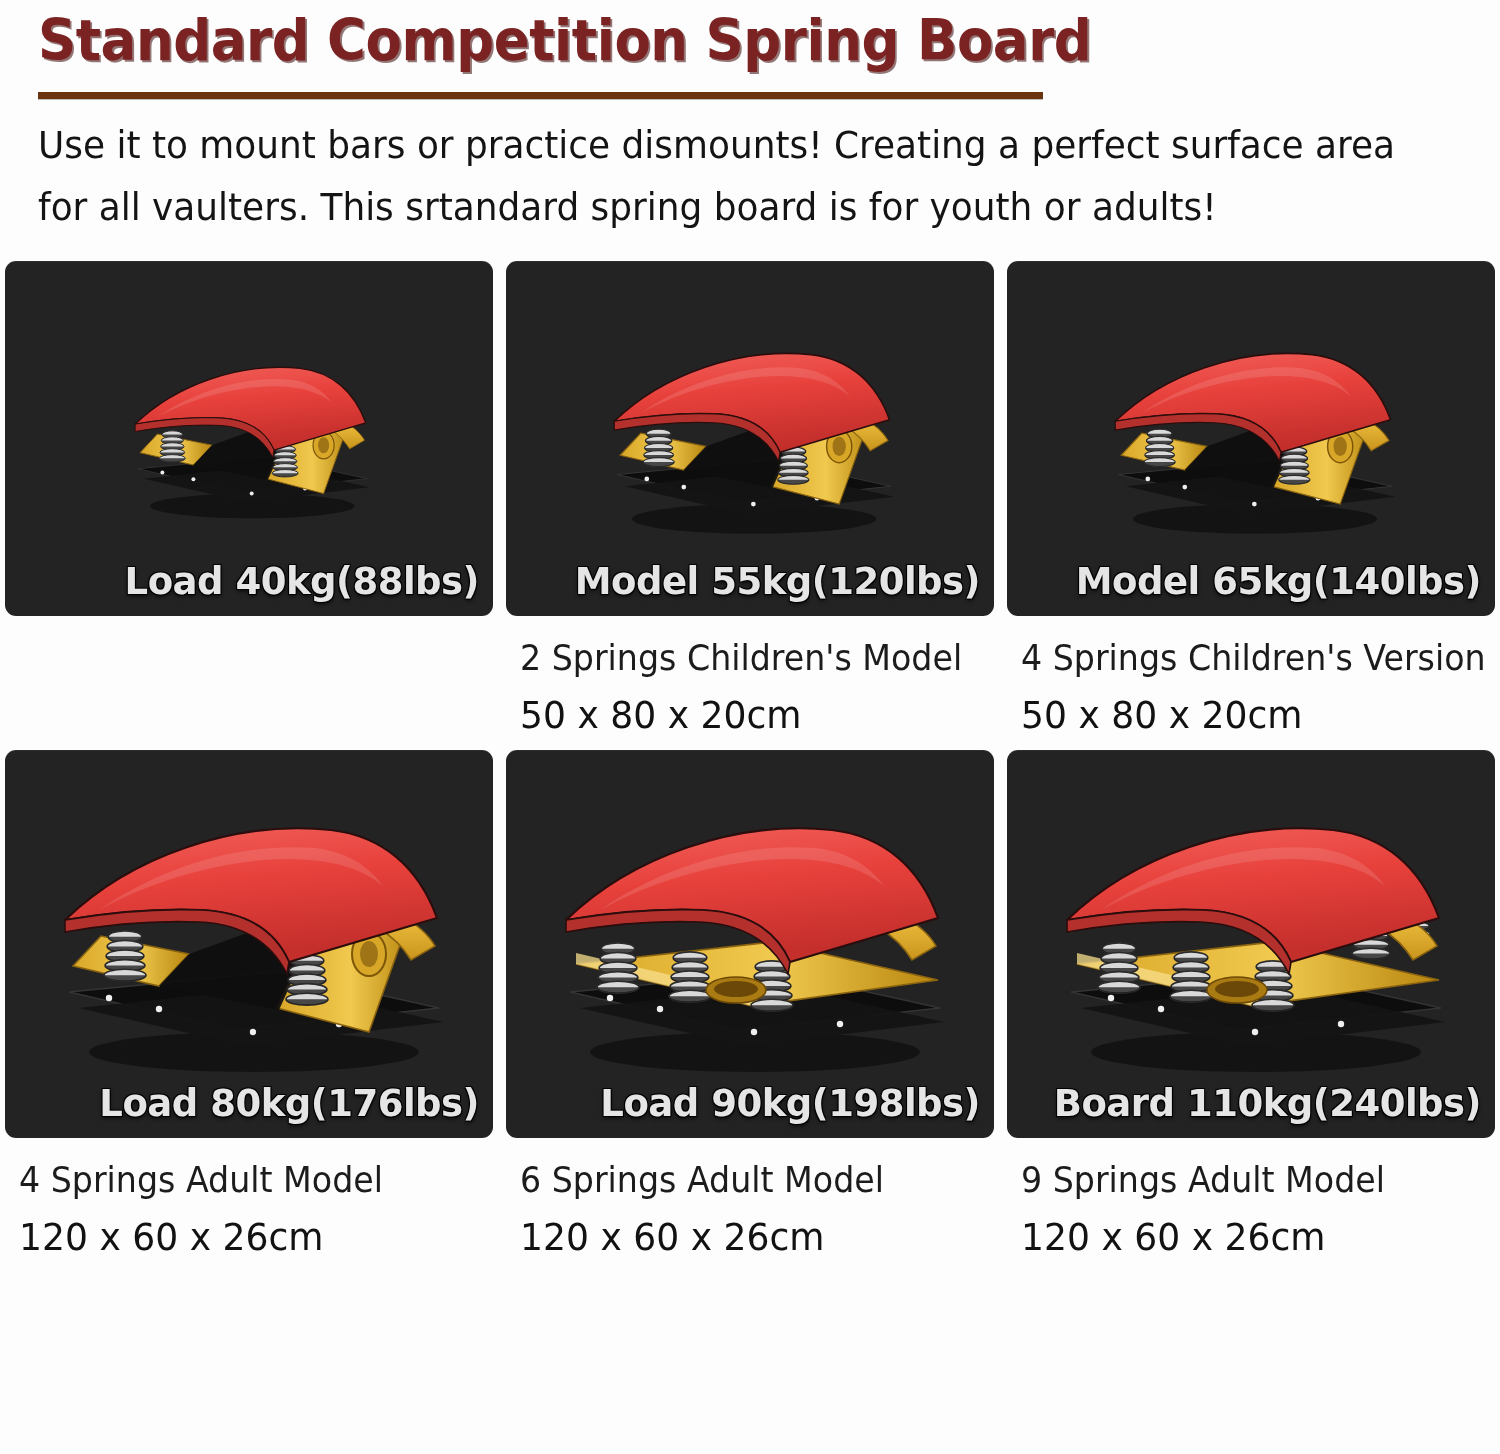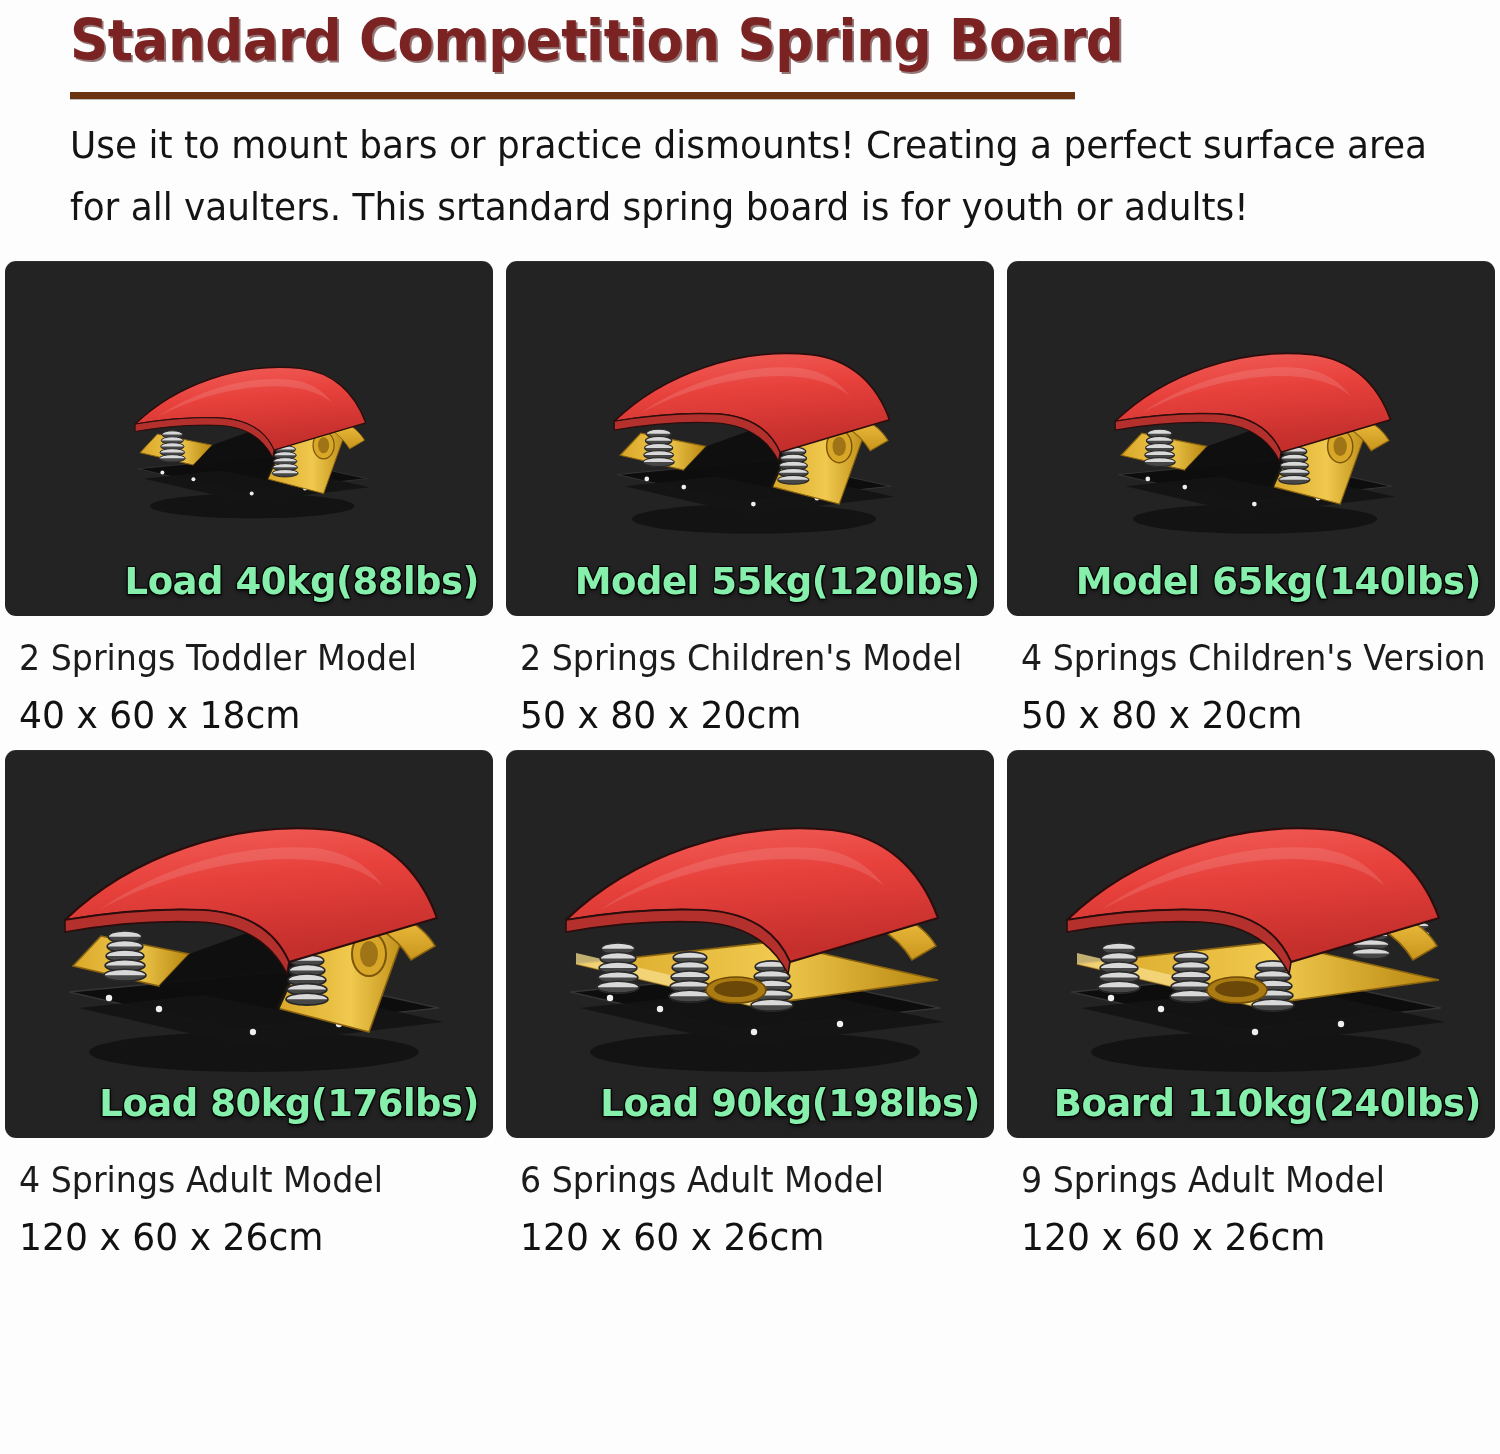--- a/index.html
+++ b/index.html
@@ -19,21 +19,20 @@
     position: relative;
     width: 1500px;
     height: 1454px;
     background: #fdfdfd;
     box-sizing: border-box;
   }
 
   
   .header {
     padding: 4px 0 0 38px;
-    margin-left: 32px;
   }
   .title {
     font-family: "DejaVu Sans", sans-serif;
     font-weight: bold;
     font-size: 57px;
     line-height: 64px;
     letter-spacing: -0.5px;
     color: #7B2222;
     transform: scaleX(0.93);
     transform-origin: left center;
@@ -83,21 +82,21 @@
     overflow: hidden;
     box-shadow: inset 0 1px 0 rgba(255,255,255,0.05);
   }
   .card.tall   { height: 388px; }
   .card.short  { height: 355px; }
 
   .card-load {
     position: absolute;
     right: 14px;
     bottom: 14px;
-    color: #86efac;
+    color: #e5e5e5;
     font-family: "DejaVu Sans", sans-serif;
     font-weight: bold;
     font-size: 37px;
     line-height: 40px;
     letter-spacing: -0.5px;
     text-shadow:
        1px 1px 0 #000, -1px 1px 0 #000,
        1px -1px 0 #000, -1px -1px 0 #000,
        0 2px 4px rgba(0,0,0,0.8);
     white-space: nowrap;
@@ -212,24 +211,20 @@
                    L 250,168
                    C 236,136 206,118 162,116
                    C 110,114 62,120 26,126 Z" fill="url(#redTop)" stroke="#2a0d0c" stroke-width="2.2" stroke-linejoin="round"></path>
                 <path d="M 26,126 C 62,120 110,114 162,116 C 206,118 236,136 250,168
                    L 248,180 C 232,148 204,130 160,128 C 108,126 60,132 26,138 Z" fill="#B4302C" stroke="#2a0d0c" stroke-width="1.6"></path>
                 <path d="M 60,116 C 120,74 200,48 276,54 C 308,58 330,72 344,92
                    C 318,70 276,62 224,66 C 158,72 100,94 60,116 Z" fill="#ffffff" opacity="0.12"></path>
               </svg>
             </div>
           <div class="card-load">Load 40kg(88lbs)</div>
-        </div>
-        <div class="caption">
-          <div class="model">2 Springs Toddler Model</div>
-          <div class="dims">40 x 60 x 18cm</div>
         </div>
       </div>
 
       <div class="cell">
         <div class="card short">
           <div class="board-wrap">
               <svg width="310.8" height="222" viewBox="0 0 420 300" xmlns="http://www.w3.org/2000/svg">
                 <defs>
     <linearGradient id="redTop" x1="0" y1="0" x2="0.25" y2="1">
       <stop offset="0%" stop-color="#F1605A"></stop>

